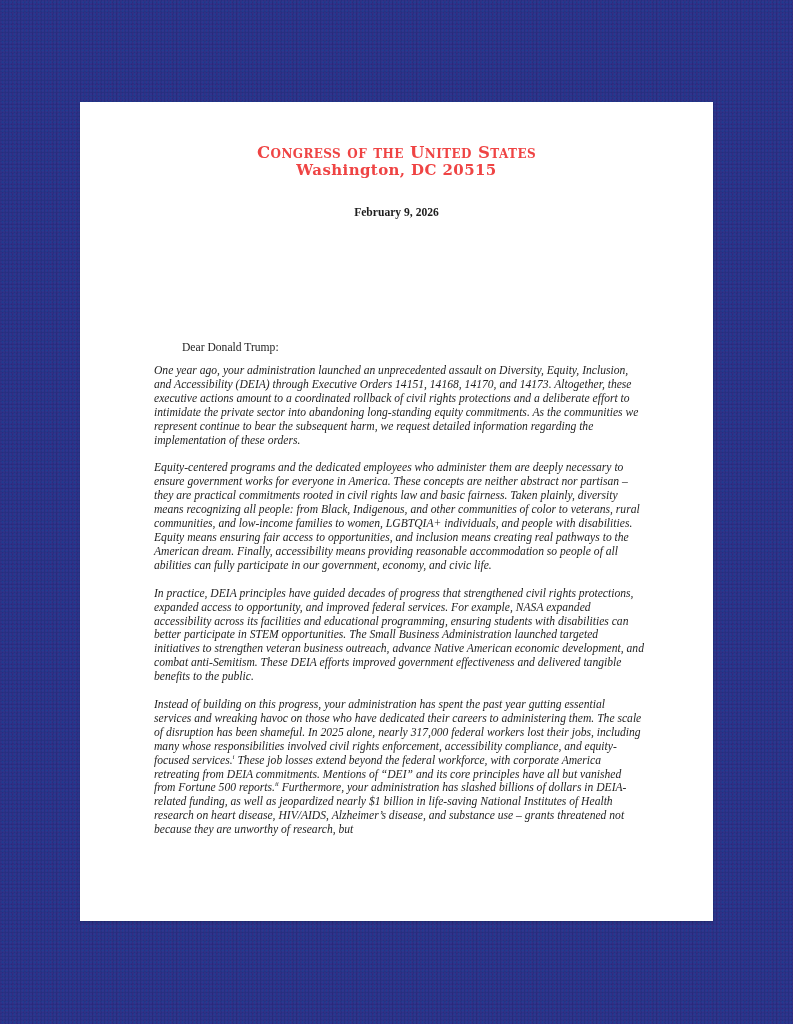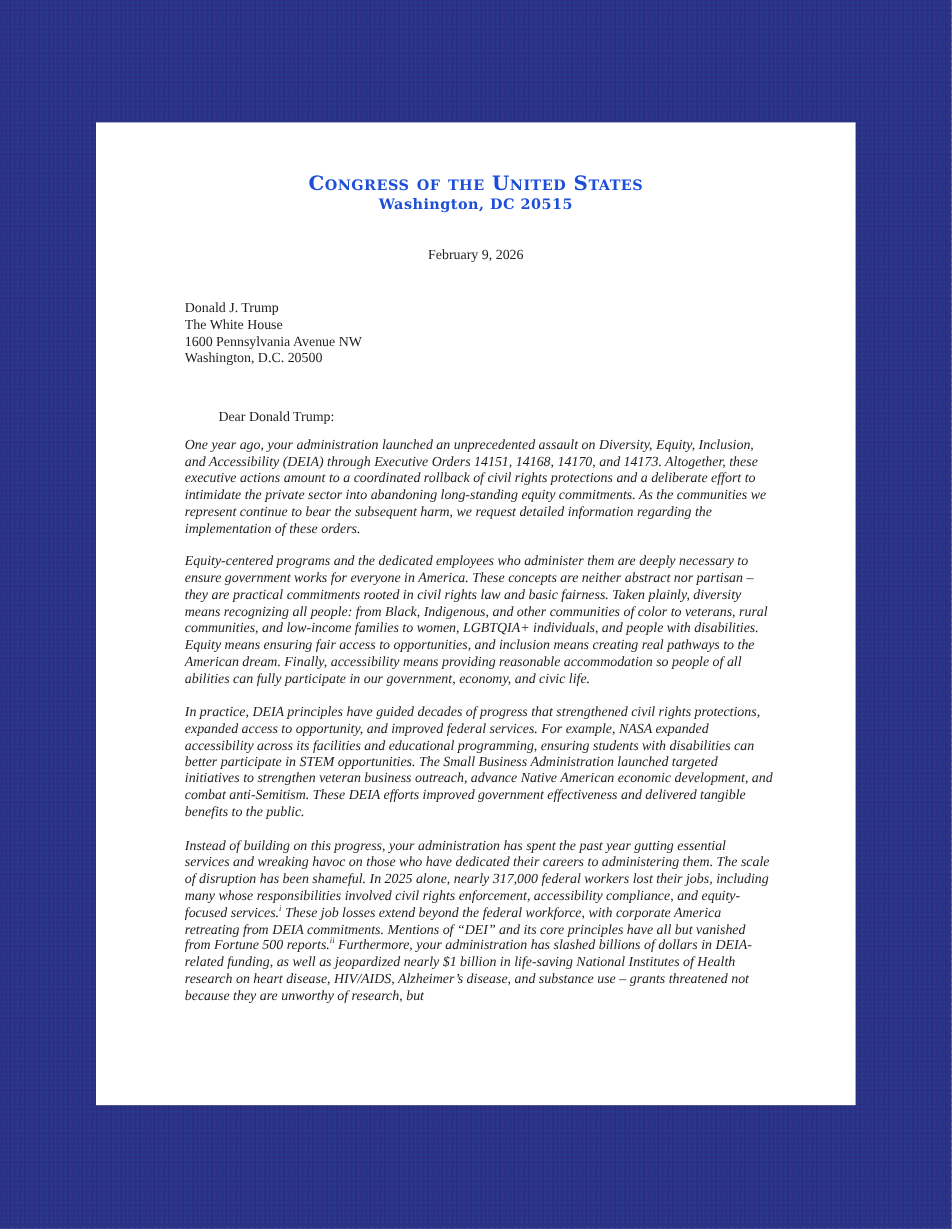--- a/index.html
+++ b/index.html
@@ -10,57 +10,51 @@
         radial-gradient(circle at 20% 30%, rgba(60,50,140,0.5) 0 1px, transparent 2px),
         radial-gradient(circle at 70% 60%, rgba(30,70,160,0.5) 0 1px, transparent 2px),
         radial-gradient(circle at 40% 80%, rgba(50,30,120,0.5) 0 1px, transparent 2px);
       background-size: 3px 3px, 4px 4px, 5px 5px;
     }
     .page {
       position: absolute; left: 80px; top: 102px; width: 633px; height: 819px;
       background: #ffffff;
       box-shadow: 0 1px 2px rgba(0,0,0,0.25);
     }
-    .letterhead { position: absolute; left: 0; right: 0; top: 41px; text-align: center; color: #1d4ed8; }
+    .letterhead { position: absolute; left: 0; right: 0; top: 41px; text-align: center; color: #ef4444; }
     .lh-title {
       font-family: "DejaVu Serif", serif; font-weight: bold; font-size: 16.5px;
       letter-spacing: 0.4px; line-height: 20px; font-variant: small-caps;
     }
     .lh-sub {
-      font-family: "DejaVu Serif", serif; font-weight: bold; font-size: 12px;
+      font-family: "DejaVu Serif", serif; font-weight: bold; font-size: 15px;
       letter-spacing: 0.4px; line-height: 14px;
     }
     .text {
       font-family: "Liberation Serif", serif; font-size: 11.6px; color: #1e1e1e;
       line-height: 13.9px;
     }
-    .date { position: absolute; left: 0; right: 0; top: 104px; text-align: center; }
+    .date { position: absolute; left: 0; right: 0; top: 104px; text-align: center; font-weight: bold; }
     .address { position: absolute; left: 74px; top: 148px; }
     .salutation { position: absolute; left: 74px; top: 239px; margin-left: 28px; }
     .body { position: absolute; left: 74px; top: 262px; width: 490px; }
     .body p { margin: 0 0 14px 0; font-style: italic; }
     sup { font-size: 7px; line-height: 0; }
   </style>
 </head>
 <body>
 
 <div class="page">
   <div class="letterhead">
     <div class="lh-title">Congress of the United States</div>
     <div class="lh-sub">Washington, DC 20515</div>
   </div>
 
   <div class="text date">February 9, 2026</div>
 
-  <div class="text address">
-    <div>Donald J. Trump</div>
-    <div>The White House</div>
-    <div>1600 Pennsylvania Avenue NW</div>
-    <div>Washington, D.C. 20500</div>
-  </div>
 
   <div class="text salutation">Dear Donald Trump:</div>
 
   <div class="text body">
     <p>One year ago, your administration launched an unprecedented assault on Diversity, Equity, Inclusion, and Accessibility (DEIA) through Executive Orders 14151, 14168, 14170, and 14173. Altogether, these executive actions amount to a coordinated rollback of civil rights protections and a deliberate effort to intimidate the private sector into abandoning long-standing equity commitments. As the communities we represent continue to bear the subsequent harm, we request detailed information regarding the implementation of these orders.</p>
     <p>Equity-centered programs and the dedicated employees who administer them are deeply necessary to ensure government works for everyone in America. These concepts are neither abstract nor partisan – they are practical commitments rooted in civil rights law and basic fairness. Taken plainly, diversity means recognizing all people: from Black, Indigenous, and other communities of color to veterans, rural communities, and low-income families to women, LGBTQIA+ individuals, and people with disabilities. Equity means ensuring fair access to opportunities, and inclusion means creating real pathways to the American dream. Finally, accessibility means providing reasonable accommodation so people of all abilities can fully participate in our government, economy, and civic life.</p>
     <p>In practice, DEIA principles have guided decades of progress that strengthened civil rights protections, expanded access to opportunity, and improved federal services. For example, NASA expanded accessibility across its facilities and educational programming, ensuring students with disabilities can better participate in STEM opportunities. The Small Business Administration launched targeted initiatives to strengthen veteran business outreach, advance Native American economic development, and combat anti-Semitism. These DEIA efforts improved government effectiveness and delivered tangible benefits to the public.</p>
     <p><span>Instead of building on this progress, your administration has spent the past year gutting essential services and wreaking havoc on those who have dedicated their careers to administering them. The scale of disruption has been shameful. In 2025 alone, nearly 317,000 federal workers lost their jobs, including many whose responsibilities involved civil rights enforcement, accessibility compliance, and equity-focused services.</span><sup>i</sup><span> These job losses extend beyond the federal workforce, with corporate America retreating from DEIA commitments. Mentions of “DEI” and its core principles have all but vanished from Fortune 500 reports.</span><sup>ii</sup><span> Furthermore, your administration has slashed billions of dollars in DEIA-related funding, as well as jeopardized nearly $1 billion in life-saving National Institutes of Health research on heart disease, HIV/AIDS, Alzheimer’s disease, and substance use – grants threatened not because they are unworthy of research, but</span></p>
   </div>
 </div>

